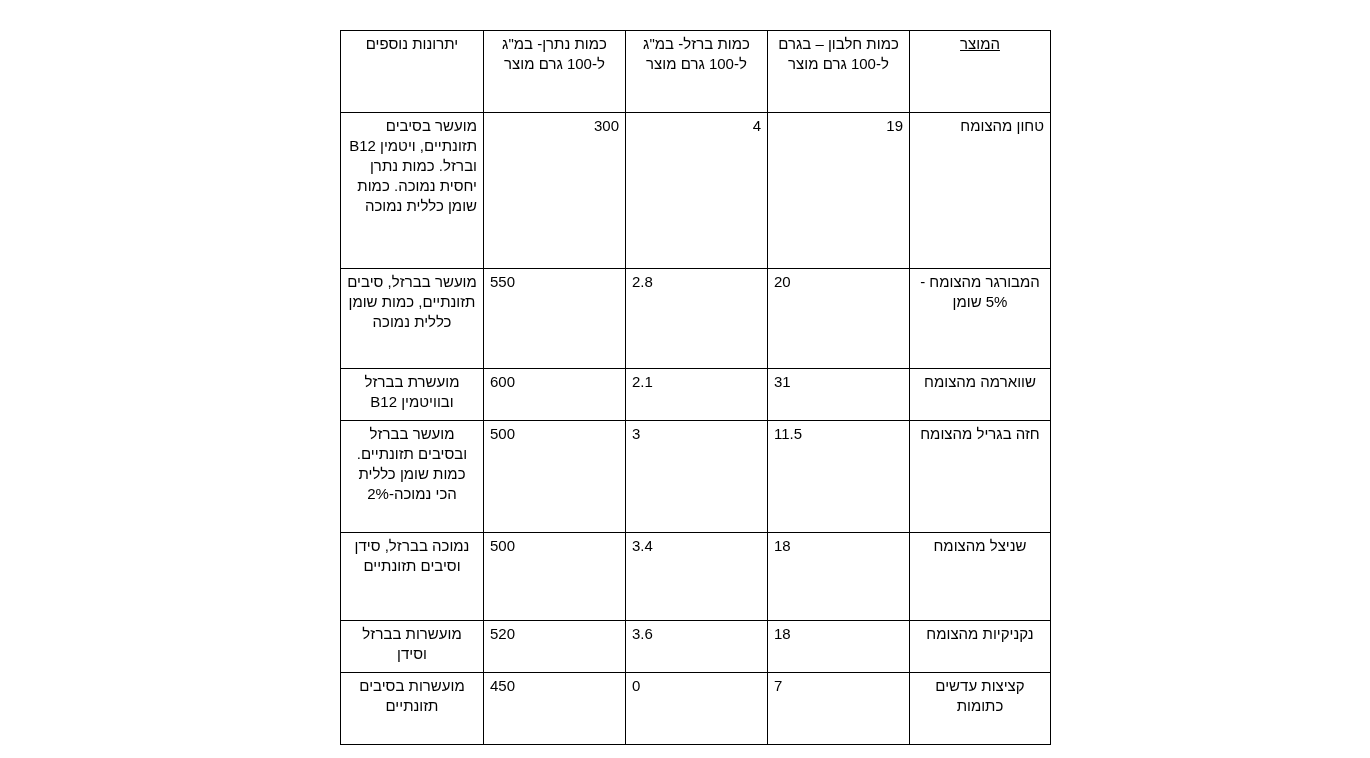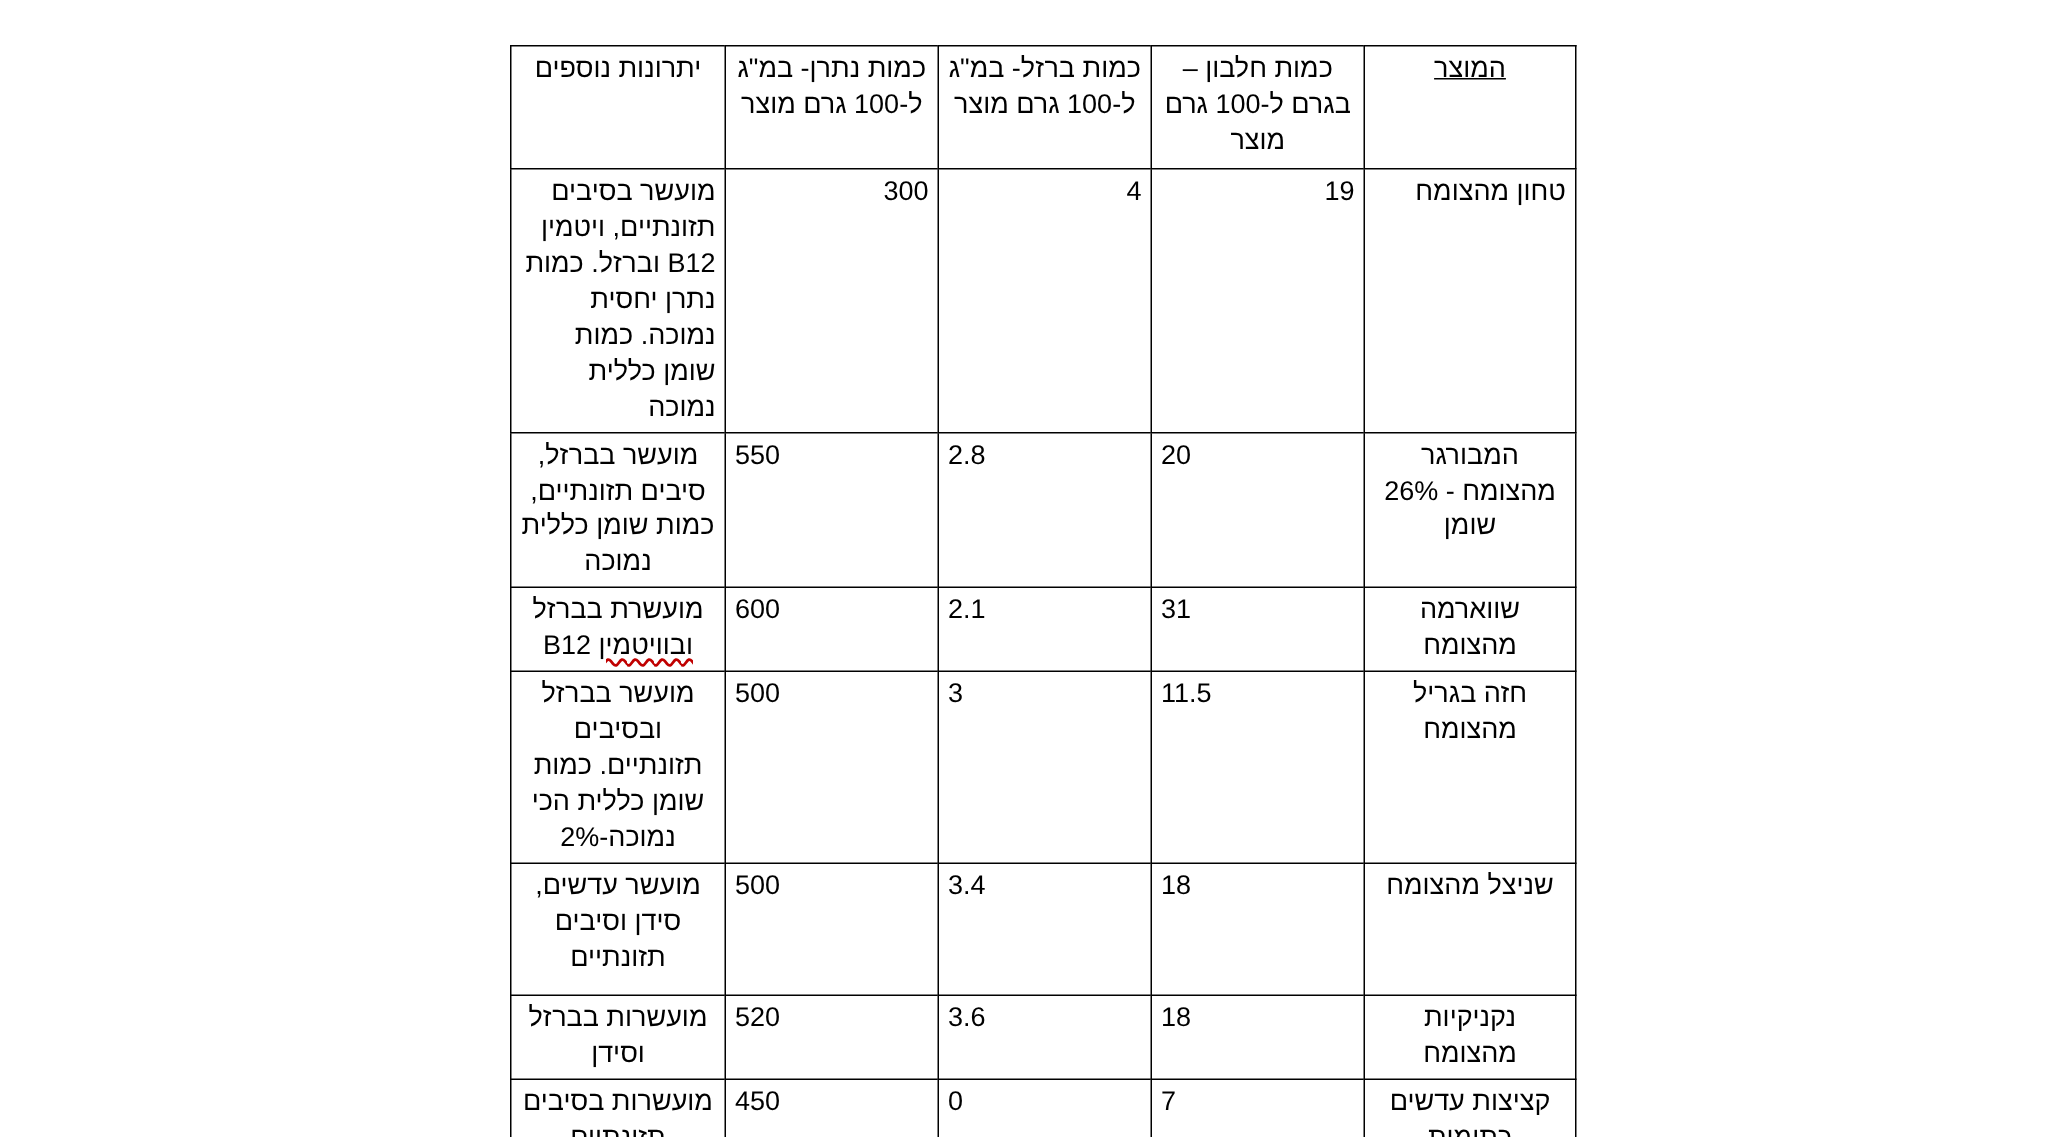--- a/index.html
+++ b/index.html
@@ -28,21 +28,21 @@
   table.nutrition {
     border-collapse: collapse;
     table-layout: fixed;
     width: 710px;
     direction: rtl;
   }
   table.nutrition td, table.nutrition th {
     border: 1px solid #000000;
     vertical-align: top;
     padding: 3px 6px 4px 6px;
-    font-size: 18px;
+    font-size: 15px;
     line-height: 1.33;
     font-weight: normal;
   }
   
   col.c-product { width: 141px; }
   col.c-protein { width: 142px; }
   col.c-iron    { width: 142px; }
   col.c-sodium  { width: 142px; }
   col.c-benefit { width: 143px; }
 
@@ -59,21 +59,20 @@
   td.product {
     text-align: center;
   }
   td.num {
     text-align: left;
   }
   td.benefit {
     text-align: center;
   }
   .spell {
-    text-decoration: underline;
     text-decoration-style: wavy;
     text-decoration-color: #c00000;
     text-underline-offset: 2px;
   }
   
   tr.r0 td { height: 148px; text-align: right; }
   tr.r1 td { height: 92px; }
   tr.r2 td { height: 44px; }
   tr.r3 td { height: 104px; }
   tr.r4 td { height: 80px; }
@@ -104,21 +103,21 @@
       </thead>
       <tbody>
         <tr class="r0">
           <td class="product">טחון מהצומח</td>
           <td class="num">19</td>
           <td class="num">4</td>
           <td class="num">300</td>
           <td class="benefit"><span>מועשר בסיבים תזונתיים, ויטמין B12 וברזל. כמות נתרן יחסית נמוכה. כמות שומן כללית נמוכה</span><span class="spell"></span><span></span></td>
         </tr>
         <tr class="r1">
-          <td class="product">המבורגר מהצומח - 26% שומן</td>
+          <td class="product">המבורגר מהצומח - 5% שומן</td>
           <td class="num">20</td>
           <td class="num">2.8</td>
           <td class="num">550</td>
           <td class="benefit"><span>מועשר בברזל, סיבים תזונתיים, כמות שומן כללית נמוכה</span><span class="spell"></span><span></span></td>
         </tr>
         <tr class="r2">
           <td class="product">שווארמה מהצומח</td>
           <td class="num">31</td>
           <td class="num">2.1</td>
           <td class="num">600</td>
@@ -129,21 +128,21 @@
           <td class="num">11.5</td>
           <td class="num">3</td>
           <td class="num">500</td>
           <td class="benefit"><span>מועשר בברזל ובסיבים תזונתיים. כמות שומן כללית הכי נמוכה-2%</span><span class="spell"></span><span></span></td>
         </tr>
         <tr class="r4">
           <td class="product">שניצל מהצומח</td>
           <td class="num">18</td>
           <td class="num">3.4</td>
           <td class="num">500</td>
-          <td class="benefit"><span>מועשר עדשים, סידן וסיבים תזונתיים</span><span class="spell"></span><span></span></td>
+          <td class="benefit"><span>נמוכה בברזל, סידן וסיבים תזונתיים</span><span class="spell"></span><span></span></td>
         </tr>
         <tr class="r5">
           <td class="product">נקניקיות מהצומח</td>
           <td class="num">18</td>
           <td class="num">3.6</td>
           <td class="num">520</td>
           <td class="benefit"><span>מועשרות בברזל וסידן</span><span class="spell"></span><span></span></td>
         </tr>
         <tr class="r6">
           <td class="product">קציצות עדשים כתומות</td>

